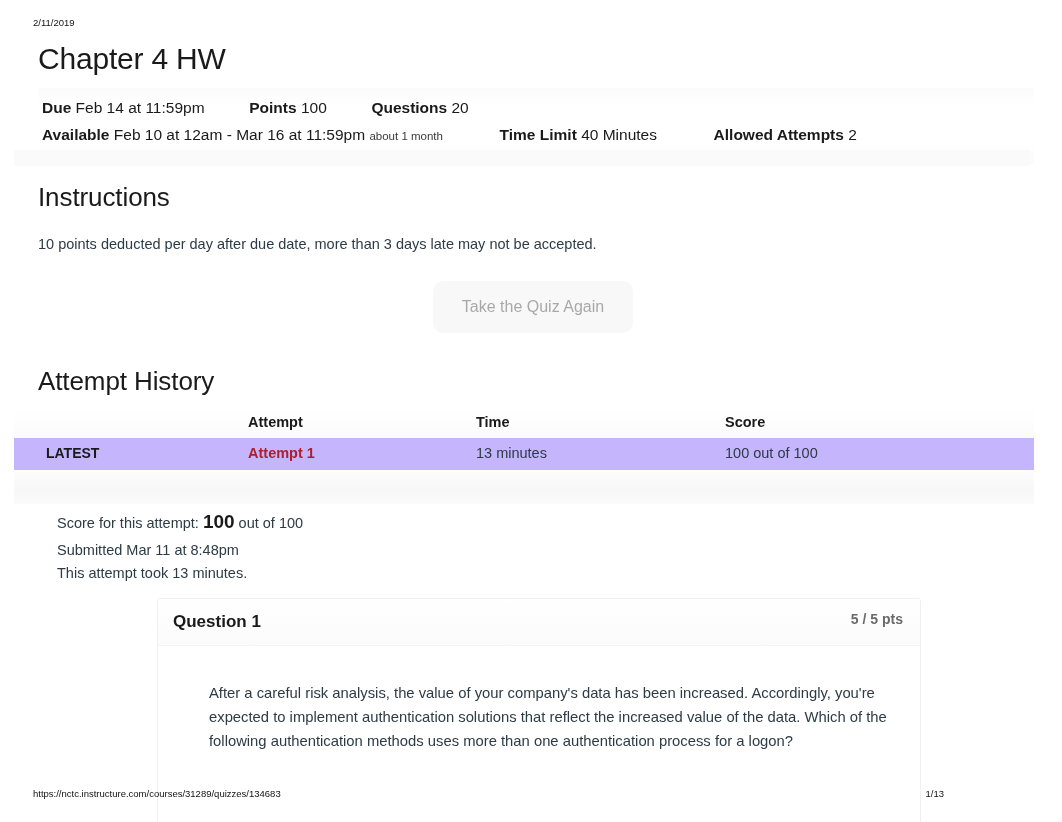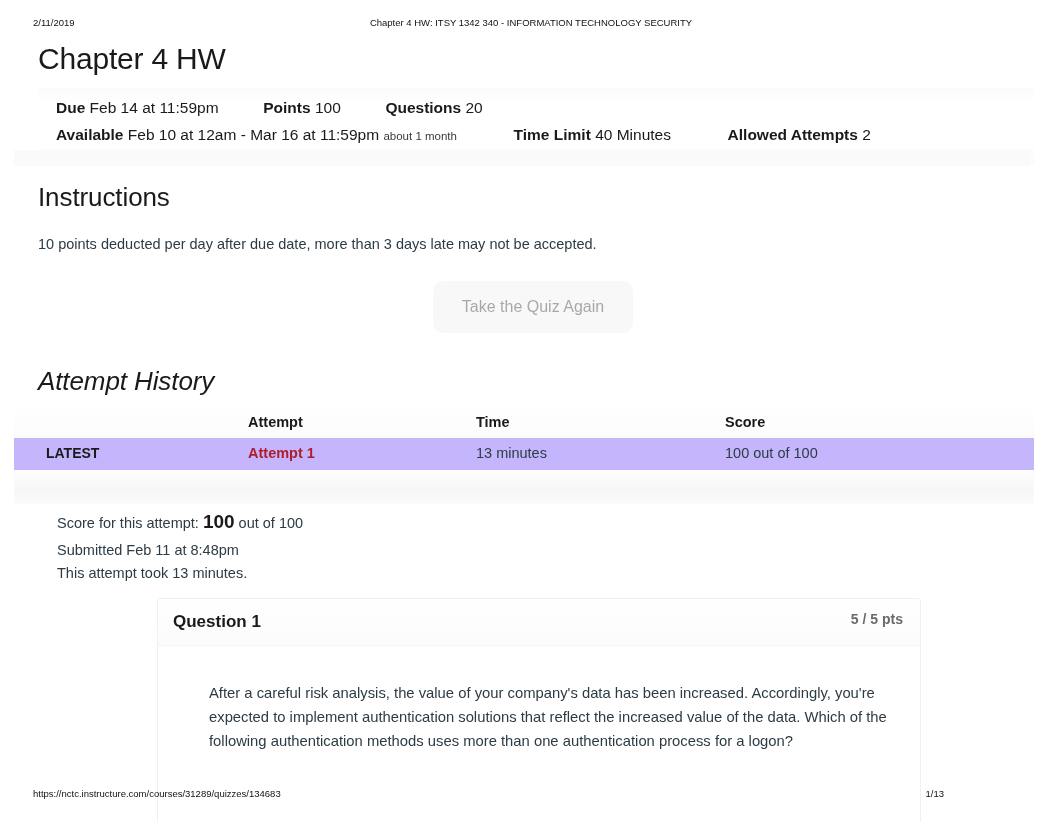--- a/index.html
+++ b/index.html
@@ -63,21 +63,21 @@
   .meta-band {
     position: absolute;
     left: 38px;
     top: 88px;
     width: 996px;
     height: 76px;
     background: linear-gradient(180deg, #fbfbfb 0%, #ffffff 22%, #ffffff 74%, #fafafa 100%);
   }
   .meta-row {
     position: absolute;
-    left: 18px;
+    left: 4px;
     white-space: nowrap;
     font-size: 15.5px;
     color: #1a1a1a;
   }
   .meta-row.r1 { top: 11px; }
   .meta-row.r2 { top: 38px; }
   .meta-label {
     font-weight: 700;
   }
   .meta-value {
@@ -103,21 +103,21 @@
     position: absolute;
     left: 38px;
     font-size: 26px;
     font-weight: 400;
     color: #1a1a1a;
     margin: 0;
     line-height: 32px;
     letter-spacing: -0.1px;
   }
   #instructions-heading { top: 181px; }
-  #attempt-history-heading { top: 365px; font-style: italic; }
+  #attempt-history-heading { top: 365px; }
 
   .instructions-text {
     position: absolute;
     left: 38px;
     top: 234px;
     font-size: 14.5px;
     color: #2d3b45;
     line-height: 20px;
     white-space: nowrap;
   }
@@ -298,21 +298,20 @@
     white-space: nowrap;
   }
 </style>
 </head>
 <body>
 
 <div id="page">
 
   <div class="print-header">
     <span class="print-date">2/11/2019</span>
-    <span class="print-title">Chapter 4 HW: ITSY 1342 340 - INFORMATION TECHNOLOGY SECURITY</span>
   </div>
 
   <h1 class="page-title">Chapter 4 HW</h1>
 
   <div class="meta-band">
     <div class="meta-row r1">
       <span class="meta-label">Due</span>
       <span class="meta-value">Feb 14 at 11:59pm</span>
       <span class="meta-gap-sm"></span>
       <span class="meta-label">Points</span>
@@ -358,21 +357,21 @@
     </div>
     <div class="history-foot"></div>
   </div>
 
   <div class="score-summary">
     <div class="score-line l1">
       <span>Score for this attempt:</span>
       <span class="score-big">100</span>
       <span>out of 100</span>
     </div>
-    <div class="score-line">Submitted Feb 11 at 8:48pm</div>
+    <div class="score-line">Submitted Mar 11 at 8:48pm</div>
     <div class="score-line">This attempt took 13 minutes.</div>
   </div>
 
   <div class="question-box">
     <div class="question-header">
       <span class="question-name">Question 1</span>
       <span class="question-pts">5 / 5 pts</span>
     </div>
     <div class="question-body">
       <div class="question-text">After a careful risk analysis, the value of your company's data has been increased. Accordingly, you're expected to implement authentication solutions that reflect the increased value of the data. Which of the following authentication methods uses more than one authentication process for a logon?</div>

